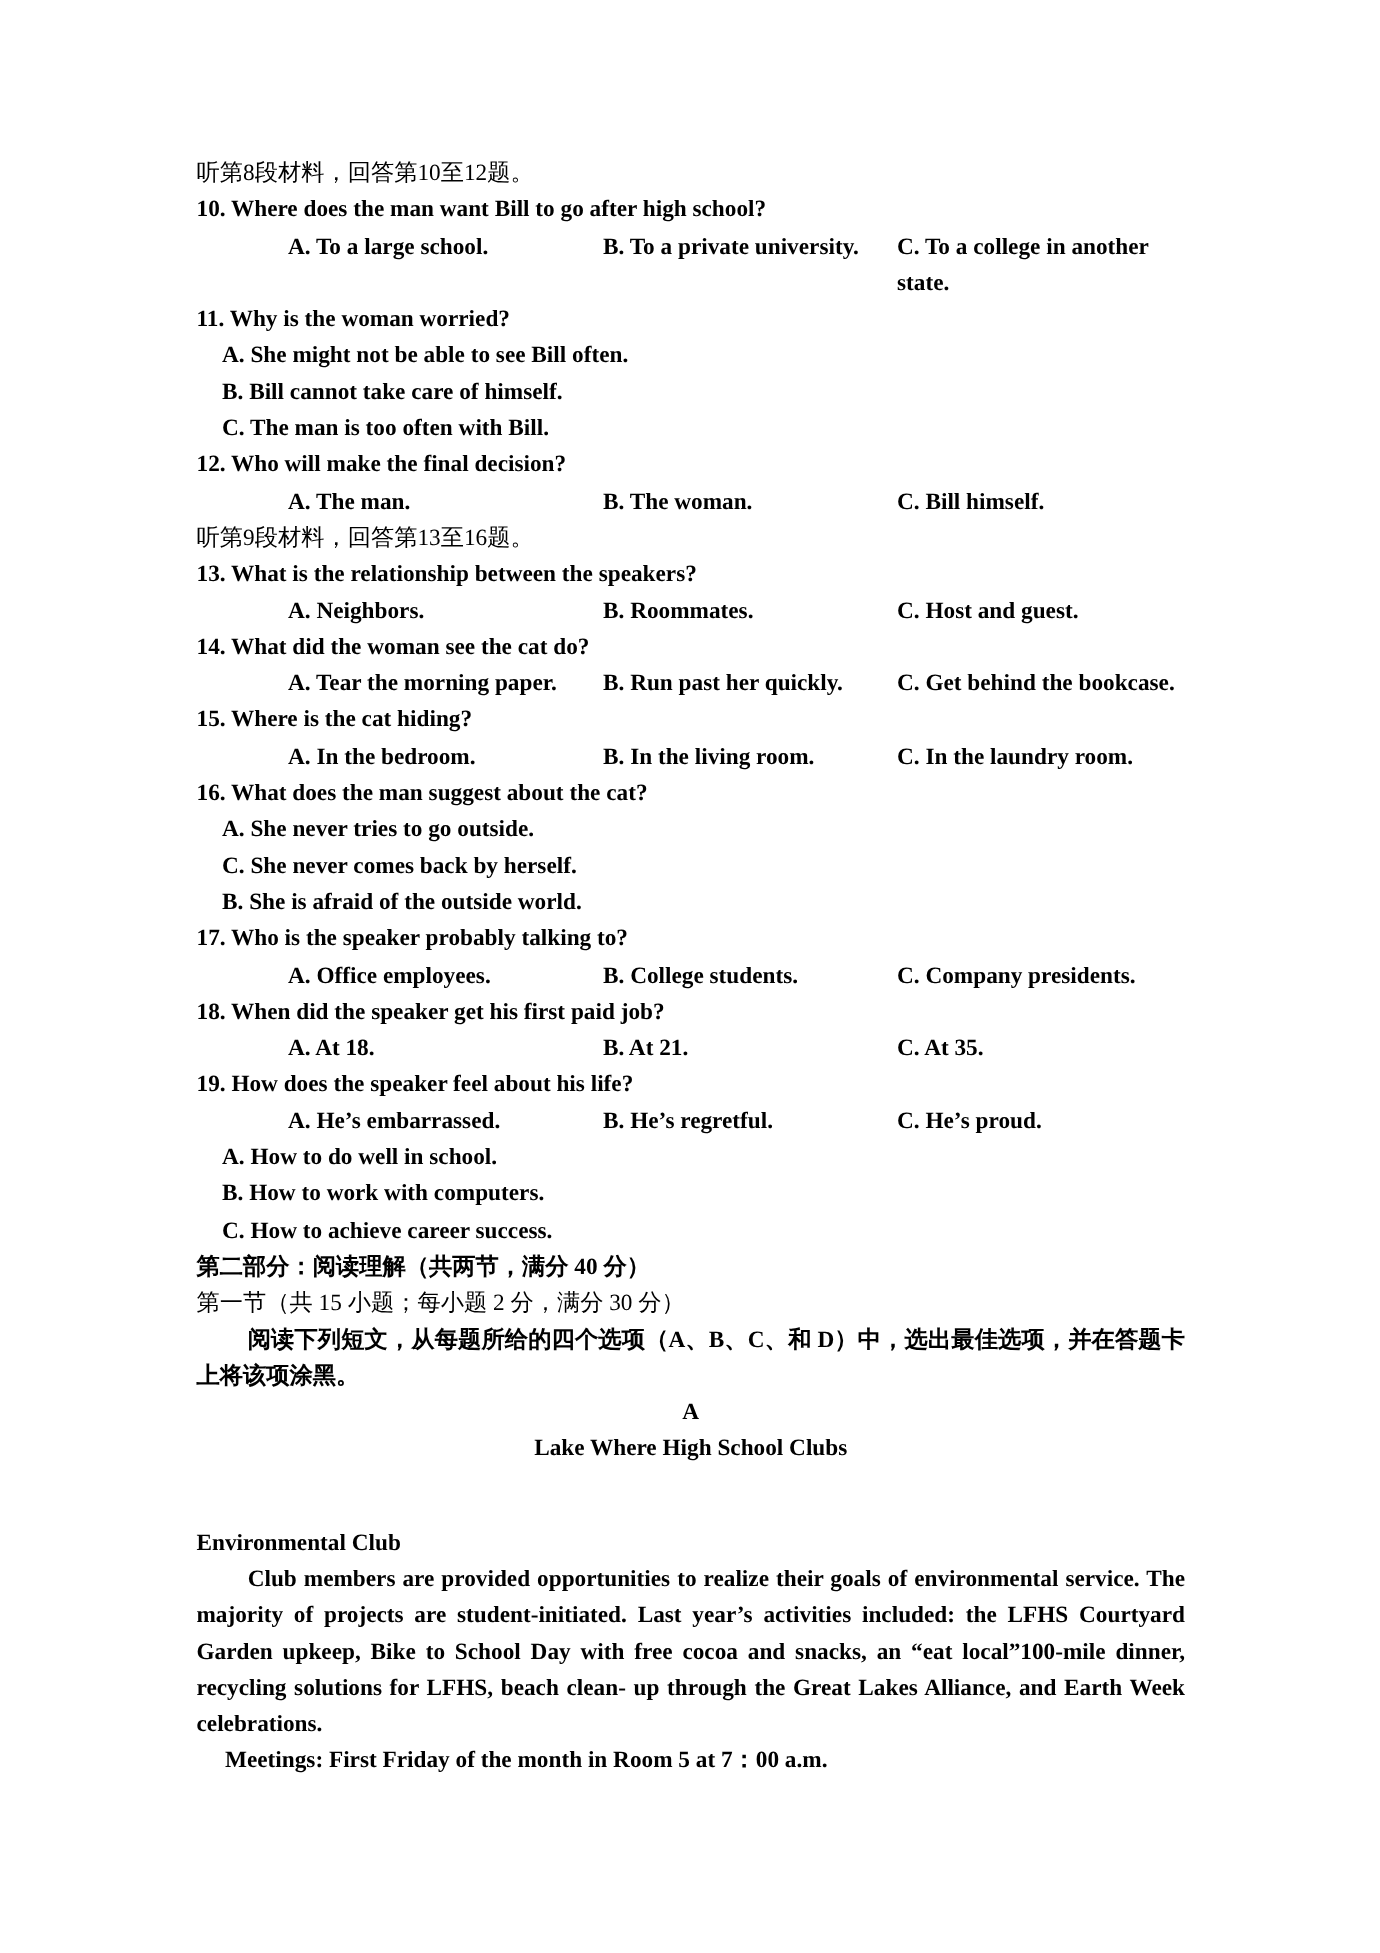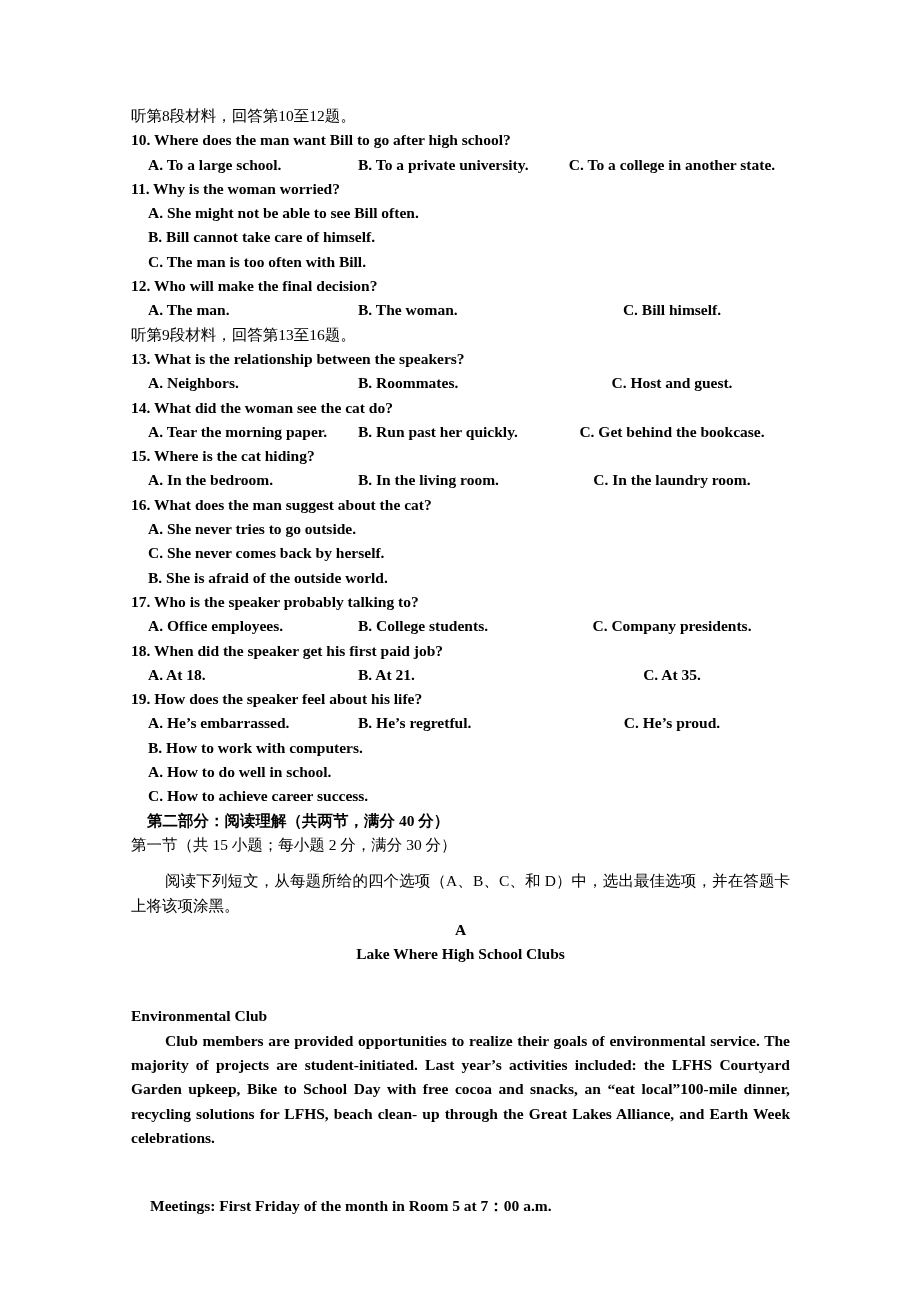--- a/index.html
+++ b/index.html
@@ -10,32 +10,32 @@
     background:#ffffff;
     color:#000000;
     font-family:"Liberation Serif","DejaVu Serif",serif;
     font-size:15.5px;
     overflow:hidden;
     box-sizing:border-box;
     padding:104px 130px 0 131px;
   }
   .line{line-height:24.3px;}
   .cn{font-weight:normal;}
-  .cn-bold{font-weight:bold;margin-left:16px;}
-  .cn-para{font-weight:normal;text-indent:2.2em;text-align:justify;margin-top:12px;}
+  .cn-bold{font-weight:bold;}
+  .cn-para{font-weight:bold;text-indent:2.2em;text-align:justify;}
   .q{font-weight:bold;}
   .opt{font-weight:bold;padding-left:17px;}
   .opts{display:flex;font-weight:bold;padding-left:17px;}
-  .opts .c0{width:210px;flex:0 0 auto;}
+  .opts .c0{width:210px;flex:0 0 auto;margin-left:44px;}
   .opts .c1{width:196px;flex:0 0 auto;}
-  .opts .c2{flex:1;text-align:center;}
+  .opts .c2{flex:1;}
   .center{text-align:center;font-weight:bold;}
   .left-bold{font-weight:bold;margin-top:38px;}
   .para{font-weight:bold;text-align:justify;text-indent:2.2em;}
-  .meet{font-weight:bold;padding-left:19px;margin-top:44px;}
+  .meet{font-weight:bold;padding-left:19px;}
 </style>
 </head>
 <body>
 
 <div class="page">
   <div id="doc-body">
       <div class="line cn">听第8段材料，回答第10至12题。</div>
       <div class="line q">10. Where does the man want Bill to go after high school?</div>
       <div class="line opts">
         <span class="c0">A. To a large school.</span>
@@ -86,22 +86,22 @@
         <span class="c0">A. At 18.</span>
         <span class="c1">B. At 21.</span>
         <span class="c2">C. At 35.</span>
       </div>
       <div class="line q">19. How does the speaker feel about his life?</div>
       <div class="line opts">
         <span class="c0">A. He’s embarrassed.</span>
         <span class="c1">B. He’s regretful.</span>
         <span class="c2">C. He’s proud.</span>
       </div>
+      <div class="line opt">A. How to do well in school.</div>
       <div class="line opt">B. How to work with computers.</div>
-      <div class="line opt">A. How to do well in school.</div>
       <div class="line opt">C. How to achieve career success.</div>
       <div class="line cn-bold">第二部分：阅读理解（共两节，满分 40 分）</div>
       <div class="line cn">第一节（共 15 小题；每小题 2 分，满分 30 分）</div>
       <div class="line cn-para">阅读下列短文，从每题所给的四个选项（A、B、C、和 D）中，选出最佳选项，并在答题卡上将该项涂黑。</div>
       <div class="line center">A</div>
       <div class="line center">Lake Where High School Clubs</div>
       <div class="line left-bold">Environmental Club</div>
       <div class="line para">Club members are provided opportunities to realize their goals of environmental service. The majority of projects are student-initiated. Last year’s activities included: the LFHS Courtyard Garden upkeep, Bike to School Day with free cocoa and snacks, an “eat local”100-mile dinner, recycling solutions for LFHS, beach clean- up through the Great Lakes Alliance, and Earth Week celebrations.</div>
       <div class="line meet">Meetings: First Friday of the month in Room 5 at 7：00 a.m.</div>
     </div>

